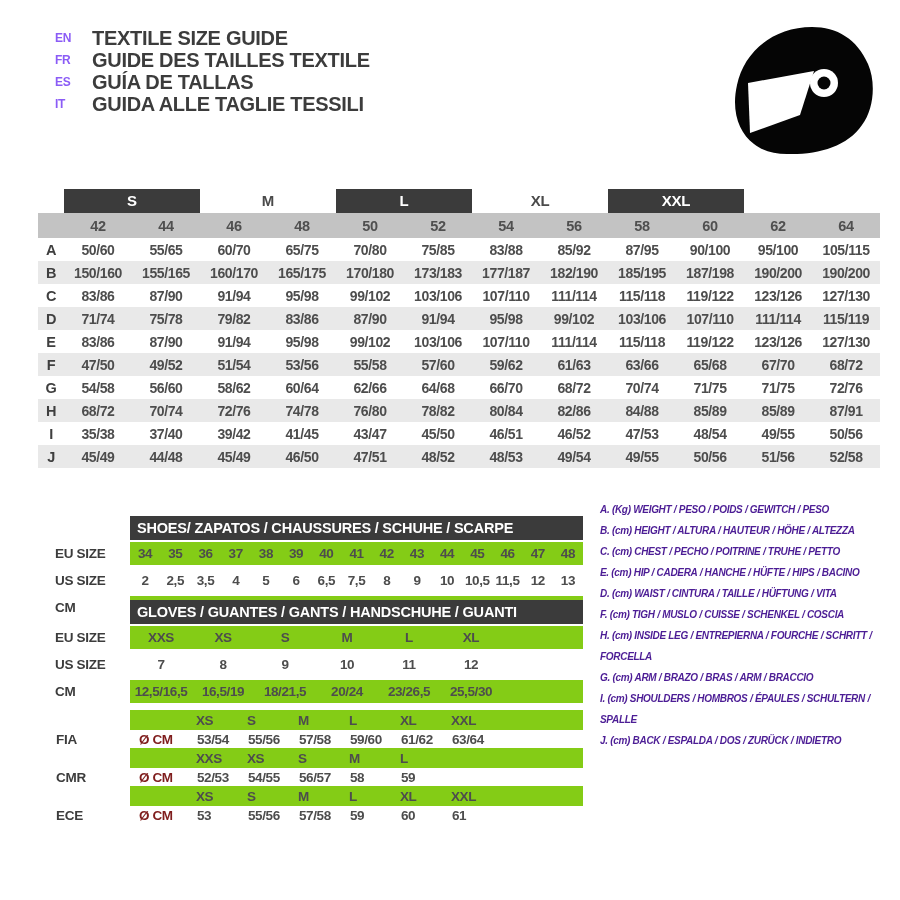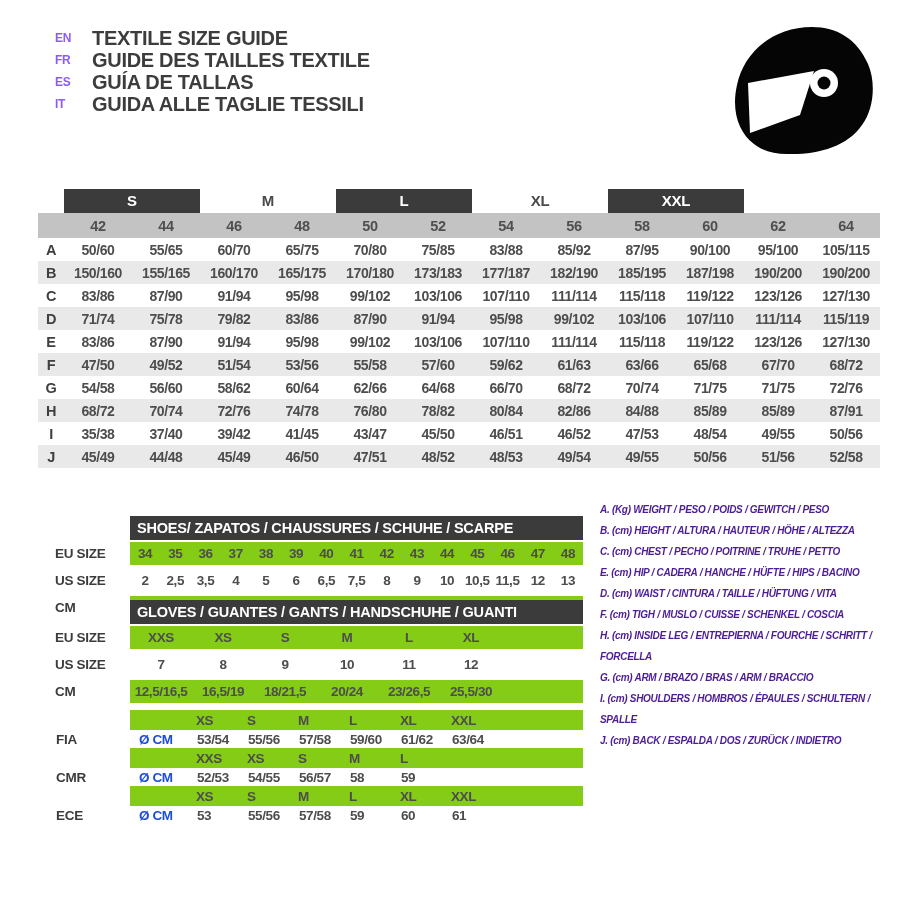--- a/index.html
+++ b/index.html
@@ -42,21 +42,21 @@
   .vals{width:453px;flex:none;display:flex;align-items:center;}
   .vals.gray{background:#84cc16;}
   .vrow{height:27px;}
   .vrow .vals{height:23px;}
   .hgray{height:22px;}
   .hgray .vals{height:20px;}
   .hwhite{height:16px;justify-content:flex-end;}
   .v{text-align:center;font-weight:bold;font-size:13.5px;color:#4d4d4d;letter-spacing:-0.4px;white-space:nowrap;overflow:hidden;}
   .shoe-v{flex:1;}
   .glove-v{width:62px;flex:none;}
-  .helm-u{width:62px;flex:none;text-align:left;padding-left:8px;box-sizing:border-box;color:#1d4ed8;}
+  .helm-u{width:62px;flex:none;text-align:left;padding-left:8px;box-sizing:border-box;color:#7f1d1d;}
   .helm-v{width:51px;flex:none;text-align:left;padding-left:4px;box-sizing:border-box;}
 
   
   .legend{position:absolute;left:600px;top:499px;width:298px;}
   .li{font-weight:bold;font-size:10px;line-height:21px;color:#4c1d95;letter-spacing:-0.3px;font-style:italic;}
 </style>
 </head>
 <body>
 
 <div class="page">

